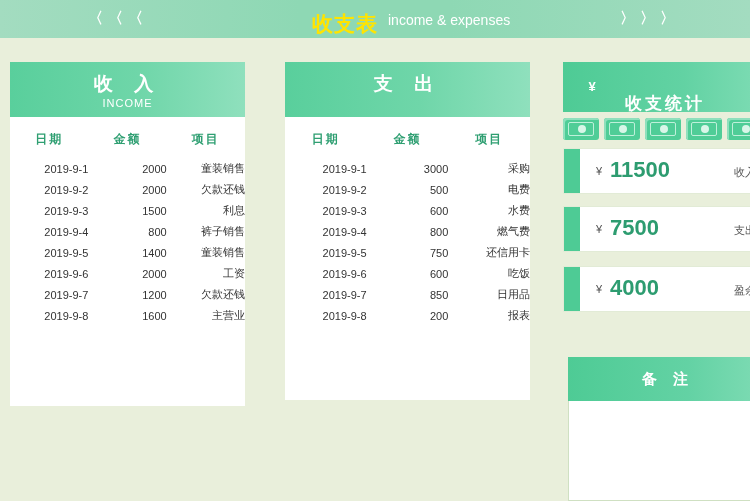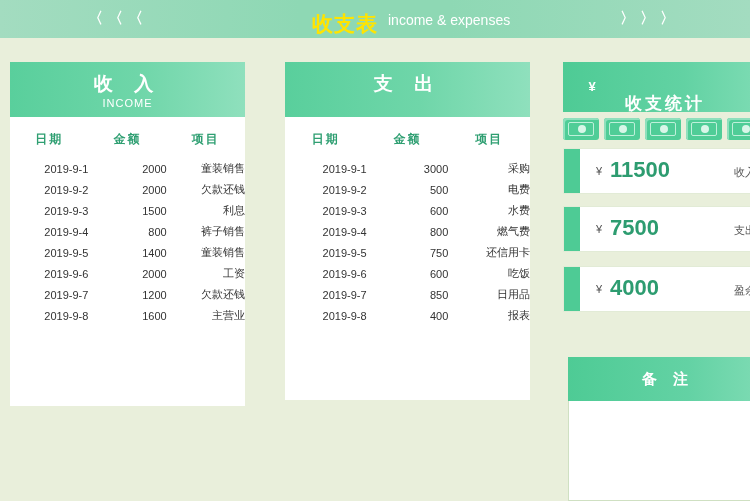--- a/index.html
+++ b/index.html
@@ -377,21 +377,21 @@
           <td>600</td>
           <td>吃饭</td>
         </tr>
         <tr>
           <td>2019-9-7</td>
           <td>850</td>
           <td>日用品</td>
         </tr>
         <tr>
           <td>2019-9-8</td>
-          <td>400</td>
+          <td>200</td>
           <td>报表</td>
         </tr>
       </tbody>
     </table>
   </div>
 
   <div class="stat-head">
     <span class="coin">
       <span class="star"></span>
       <span class="sym">¥</span>

